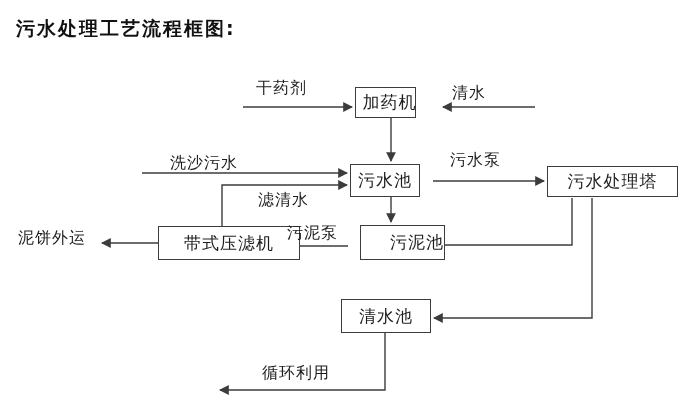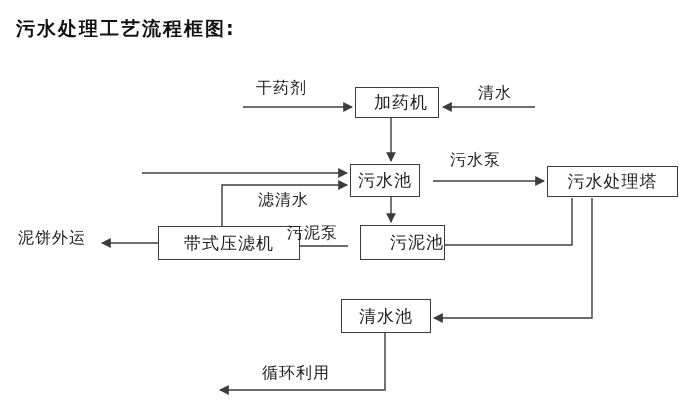--- a/index.html
+++ b/index.html
@@ -49,40 +49,41 @@
     <polyline points="222,226 222,185 347,185" marker-end="url(#ah)"></polyline>
     <line x1="433" y1="181" x2="544" y2="181" marker-end="url(#ah)"></line>
     <line x1="391" y1="197" x2="391" y2="222" marker-end="url(#ah)"></line>
     <polyline points="572,198 572,245 436,245" marker-end="url(#ah)"></polyline>
     <line x1="348" y1="246" x2="279" y2="246" marker-end="url(#ah)"></line>
     <line x1="158" y1="243" x2="102" y2="243" marker-end="url(#ah)"></line>
     <polyline points="592,198 592,318 434,318" marker-end="url(#ah)"></polyline>
     <polyline points="385,333 385,390 220,390" marker-end="url(#ah)"></polyline>
   </svg>
 
-  <div class="node" style="left:355px;top:87px;width:84px;height:31px;padding-left:8px;">
+  <div class="node" style="left:355px;top:87px;width:61px;height:31px;padding-left:8px;">
     <span>加药机</span>
   </div>
   <div class="node" style="left:350px;top:164px;width:70px;height:33px;">
     <span>污水池</span>
   </div>
   <div class="node" style="left:547px;top:166px;width:131px;height:31px;">
     <span>污水处理塔</span>
   </div>
   <div class="node" style="left:360px;top:225px;width:85px;height:35px;justify-content:flex-end;">
     <span>污泥池</span>
   </div>
   <div class="node" style="left:158px;top:226px;width:142px;height:34px;">
     <span>带式压滤机</span>
   </div>
   <div class="node" style="left:341px;top:299px;width:90px;height:34px;">
     <span>清水池</span>
   </div>
 
   <div class="flabel" style="left:256px;top:78px;">干药剂</div>
-  <div class="flabel" style="left:478px;top:83px;text-align:center;">清水</div>
+  <div class="flabel" style="left:452px;top:83px;text-align:center;">清水</div>
+  <div class="flabel" style="left:170px;top:153px;">洗沙污水</div>
   <div class="flabel" style="left:258px;top:190px;">滤清水</div>
   <div class="flabel" style="left:450px;top:150px;">污水泵</div>
   <div class="flabel" style="left:287px;top:223px;">污泥泵</div>
   <div class="flabel" style="left:18px;top:228px;">泥饼外运</div>
   <div class="flabel" style="left:262px;top:363px;">循环利用</div>
 
 </div>
 
 </body></html>

